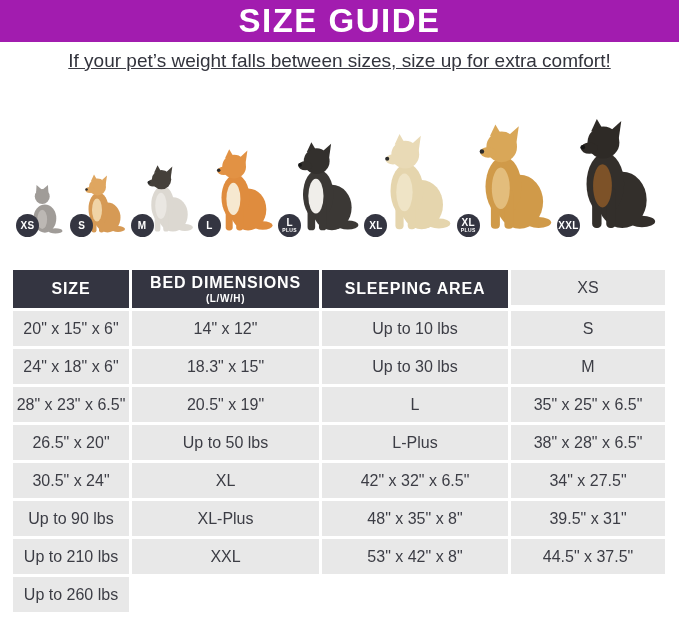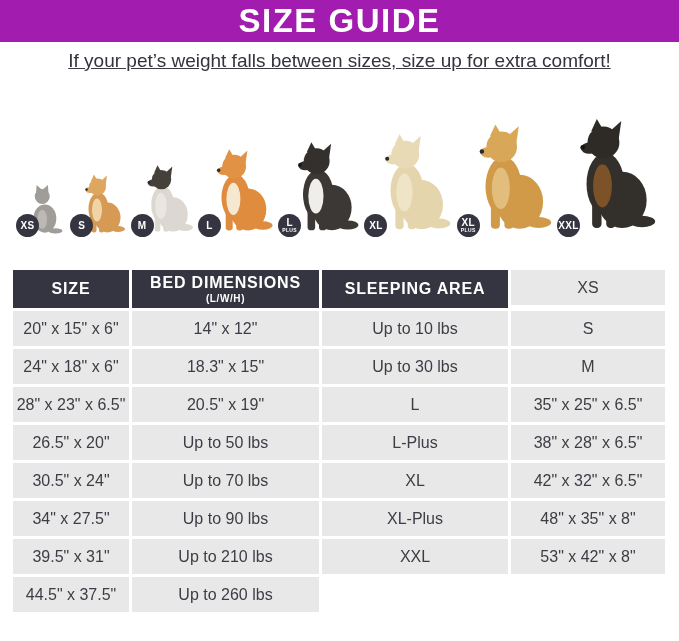--- a/index.html
+++ b/index.html
@@ -281,21 +281,20 @@
     <div class="cell td">20.5" x 19"</div>
 
     <div class="cell td">L</div>
     <div class="cell td">35" x 25" x 6.5"</div>
     <div class="cell td">26.5" x 20"</div>
     <div class="cell td">Up to 50 lbs</div>
 
     <div class="cell td">L-Plus</div>
     <div class="cell td">38" x 28" x 6.5"</div>
     <div class="cell td">30.5" x 24"</div>
-    <div class="cell td">Up to 70 lbs</div>
 
     <div class="cell td">XL</div>
     <div class="cell td">42" x 32" x 6.5"</div>
     <div class="cell td">34" x 27.5"</div>
     <div class="cell td">Up to 90 lbs</div>
 
     <div class="cell td">XL-Plus</div>
     <div class="cell td">48" x 35" x 8"</div>
     <div class="cell td">39.5" x 31"</div>
     <div class="cell td">Up to 210 lbs</div>

